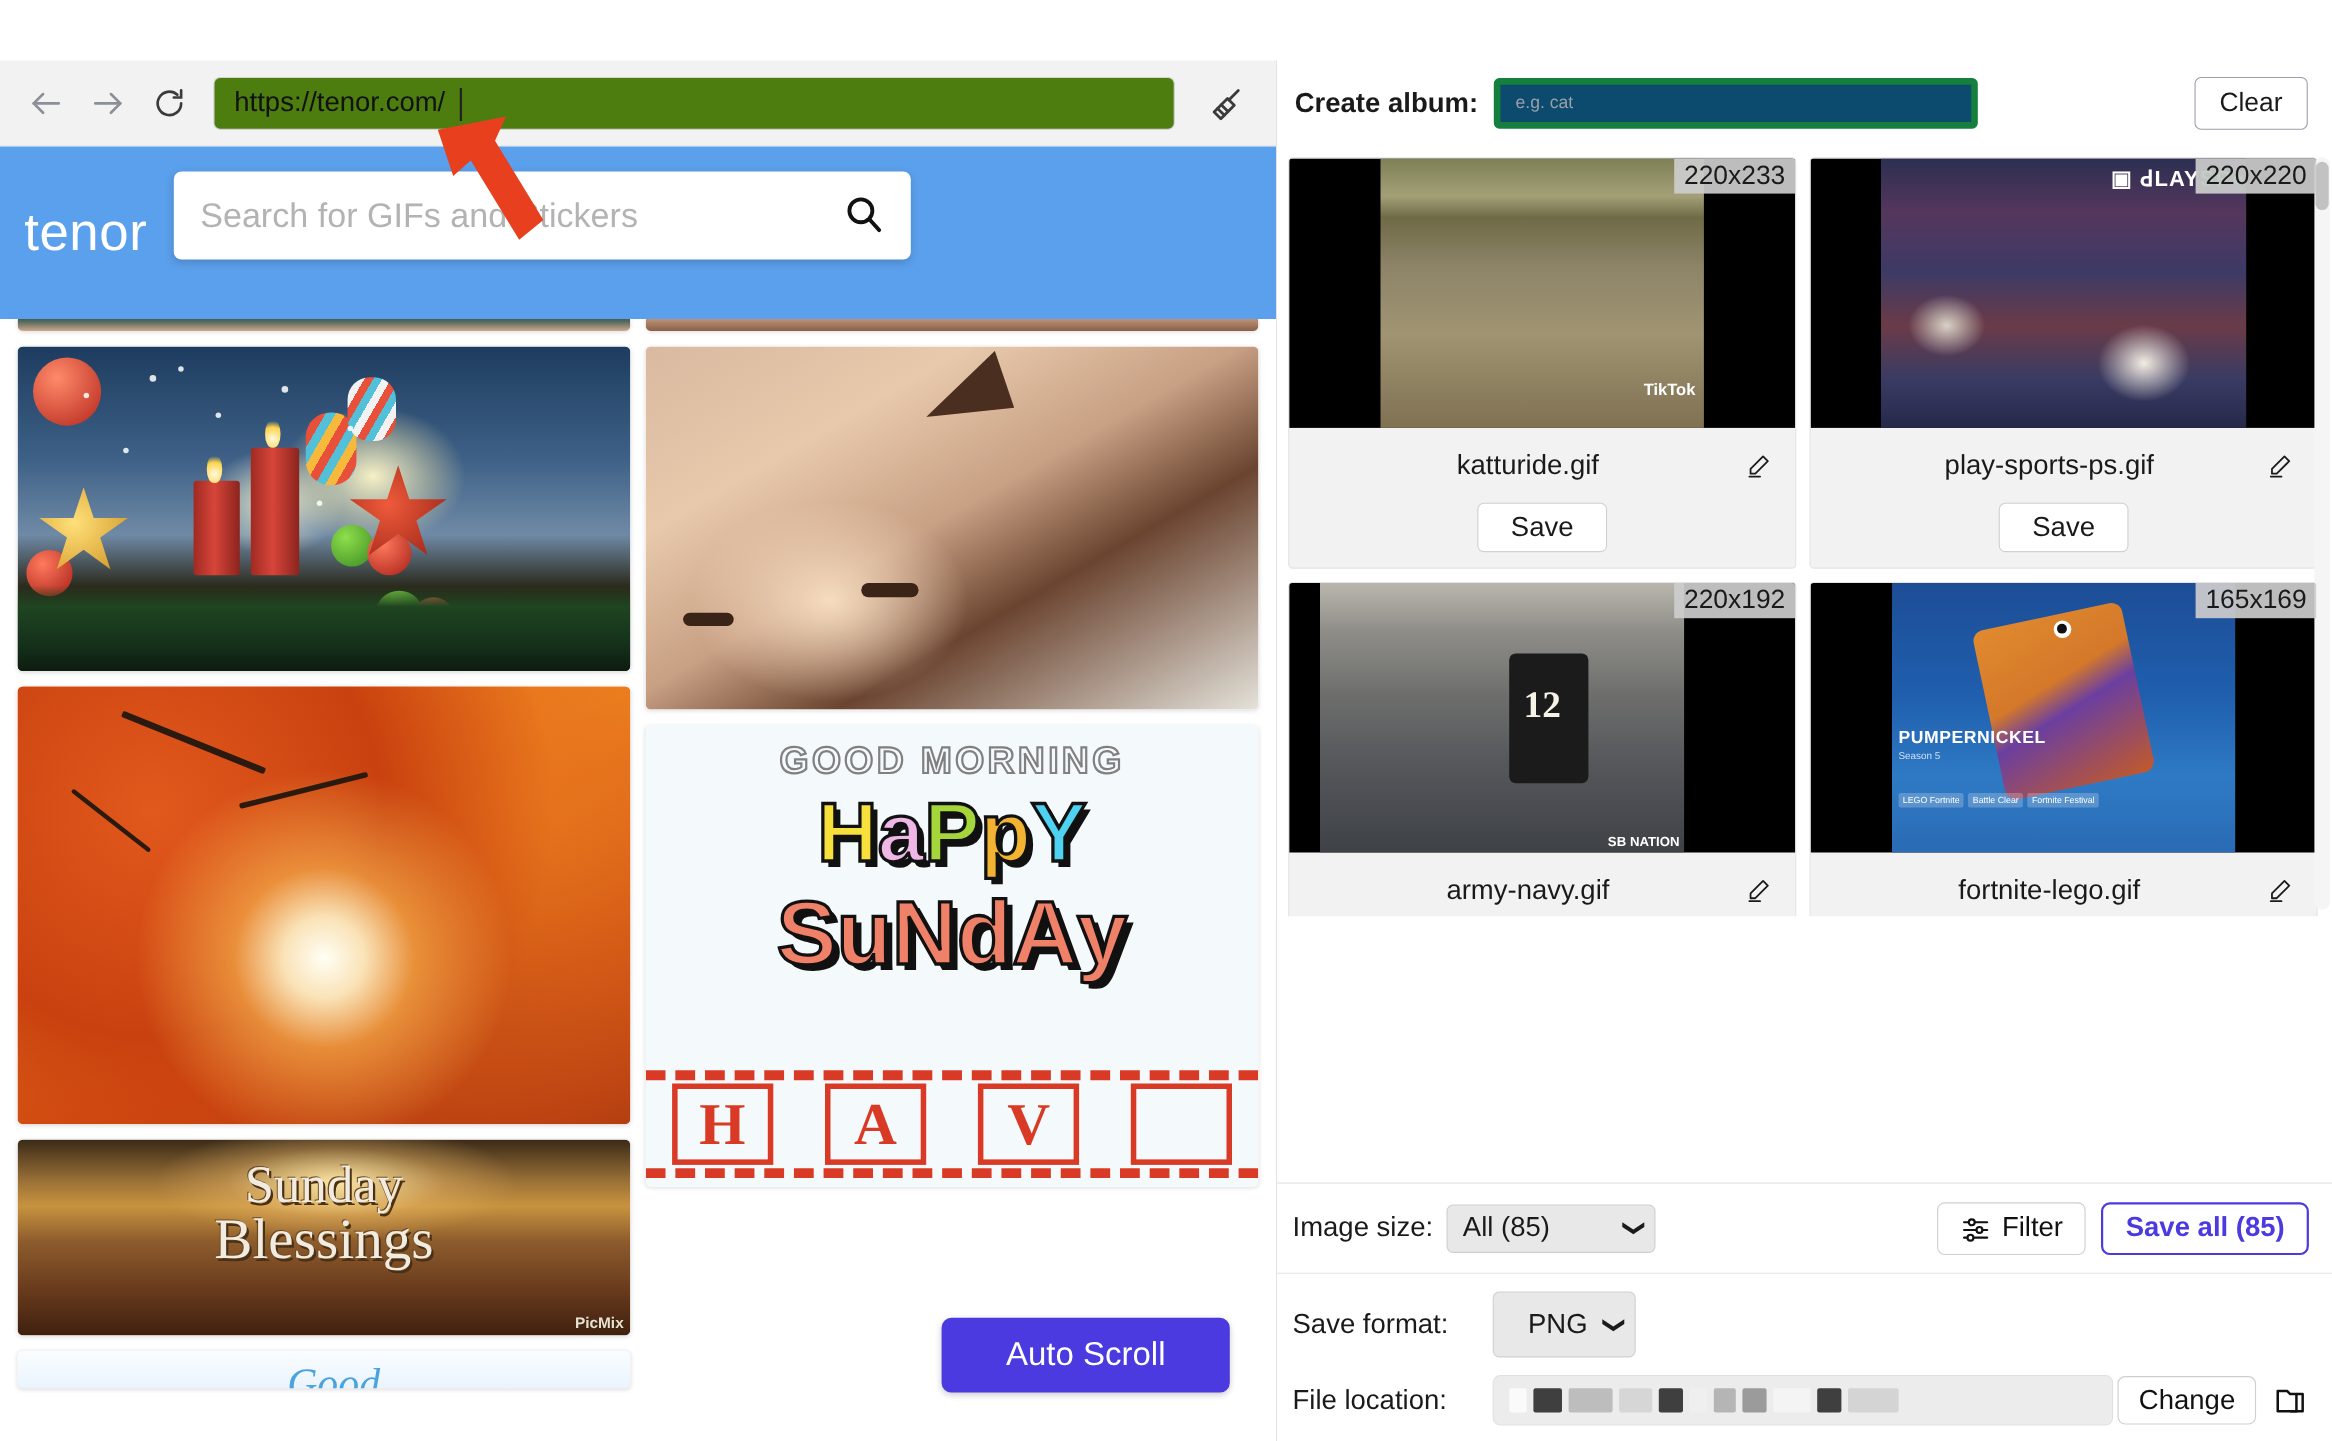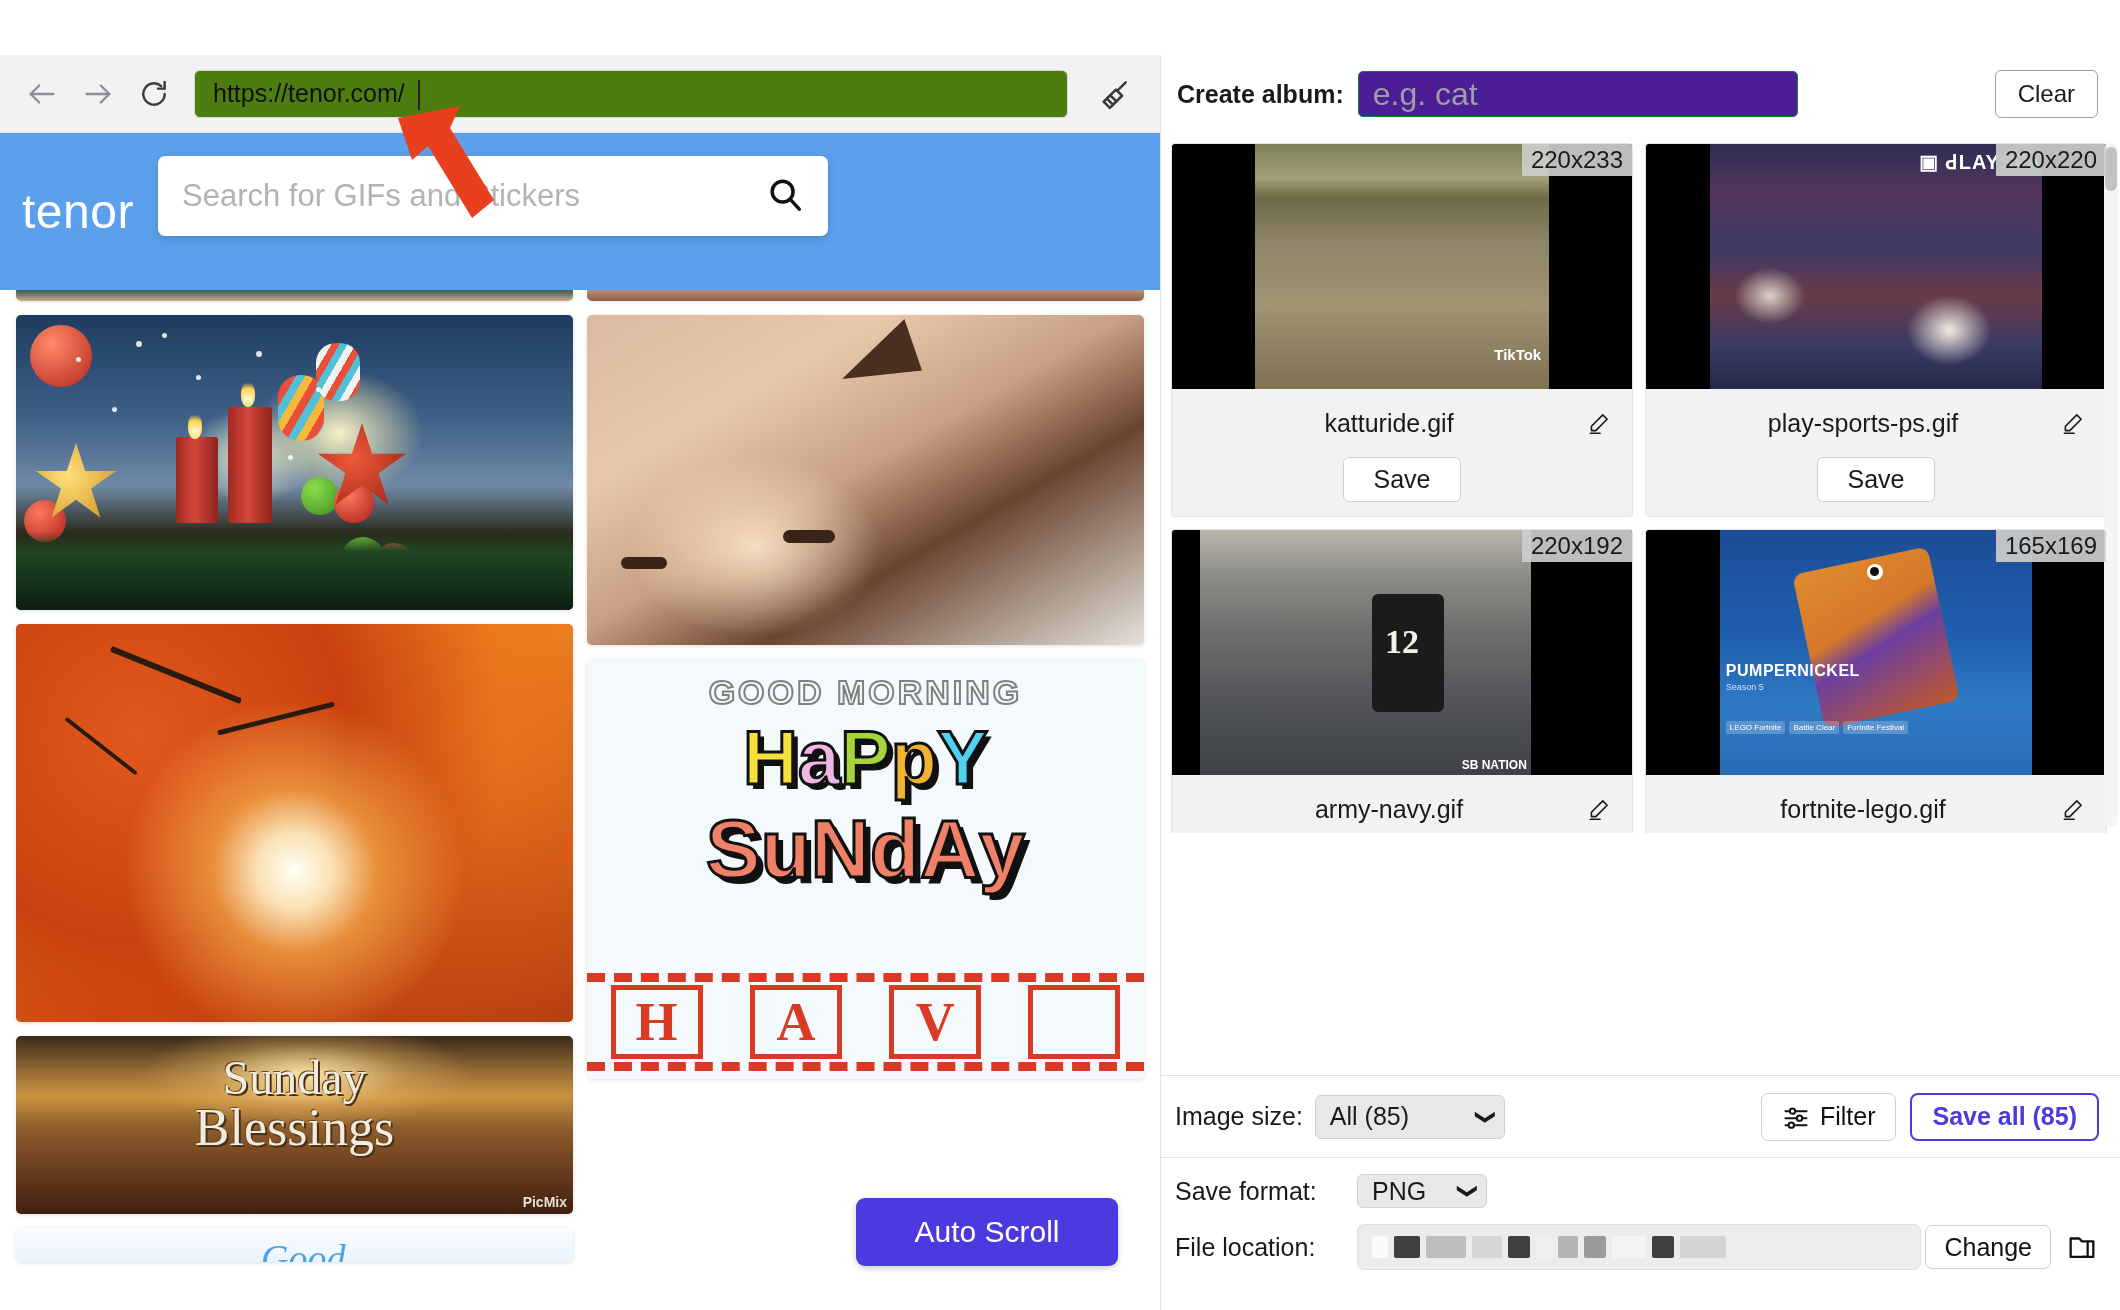--- a/index.html
+++ b/index.html
@@ -279,26 +279,26 @@
   .rhead {
     height: 78px;
     display: flex; align-items: center;
     padding: 0 22px 0 16px;
     background: #ffffff;
   }
   .rhead .lbl { font-size: 25px; font-weight: bold; color: #1a1a1a; margin-right: 14px; }
   .album-input {
     flex: 1;
     height: 46px;
-    background: #4c1d95;
-    border: 1px solid #15803d;
+    background: #0c4a6e;
+    border: 6px solid #15803d;
     border-radius: 5px;
     display: flex; align-items: center;
     padding: 0 14px;
-    font-size: 32px;
+    font-size: 16px;
     color: #9a9fa8;
     max-width: 440px;
   }
   .clear-btn {
     margin-left: auto;
     border: 1px solid #9aa0a8;
     border-radius: 6px;
     background: #fff;
     padding: 9px 22px;
     font-size: 24px;
@@ -422,21 +422,21 @@
     border-bottom: 1px solid #e5e5e5;
   }
   .row1 .lbl { font-size: 25px; color:#1a1a1a; margin-right: 12px; }
   .sel {
     background: #e8e8e8; border: 1px solid #cfcfcf; border-radius: 6px;
     height: 44px; min-width: 190px;
     display: flex; align-items: center; justify-content: space-between;
     padding: 0 12px 0 14px; font-size: 25px; color:#1a1a1a; cursor: pointer;
   }
   .sel .chev { font-size: 20px; margin-left: 14px; }
-  .sel.small { min-width: 130px; height: 34px; }
+  .sel.small { min-width: 130px; height: 60px; justify-content: flex-end; }
   .filter-btn {
     margin-left: auto;
     border: 1px solid #cfcfcf; background:#fff; border-radius: 7px;
     height: 48px; padding: 0 20px;
     display:flex; align-items:center; gap:10px;
     font-size: 25px; color:#111; cursor:pointer;
   }
   .saveall-btn {
     margin-left: 14px;
     border: 2px solid #4a3ae0; background:#fff; border-radius: 8px;

